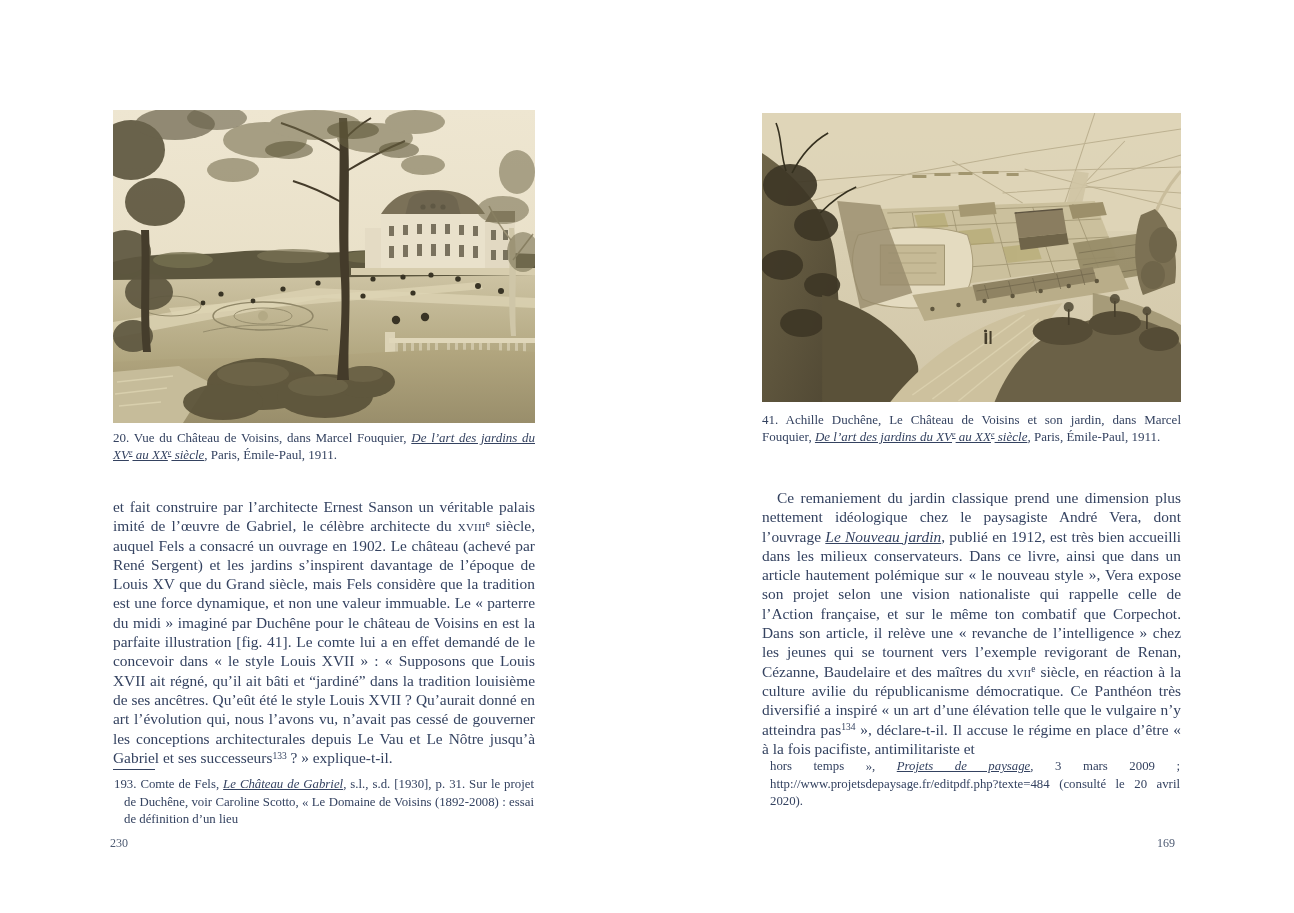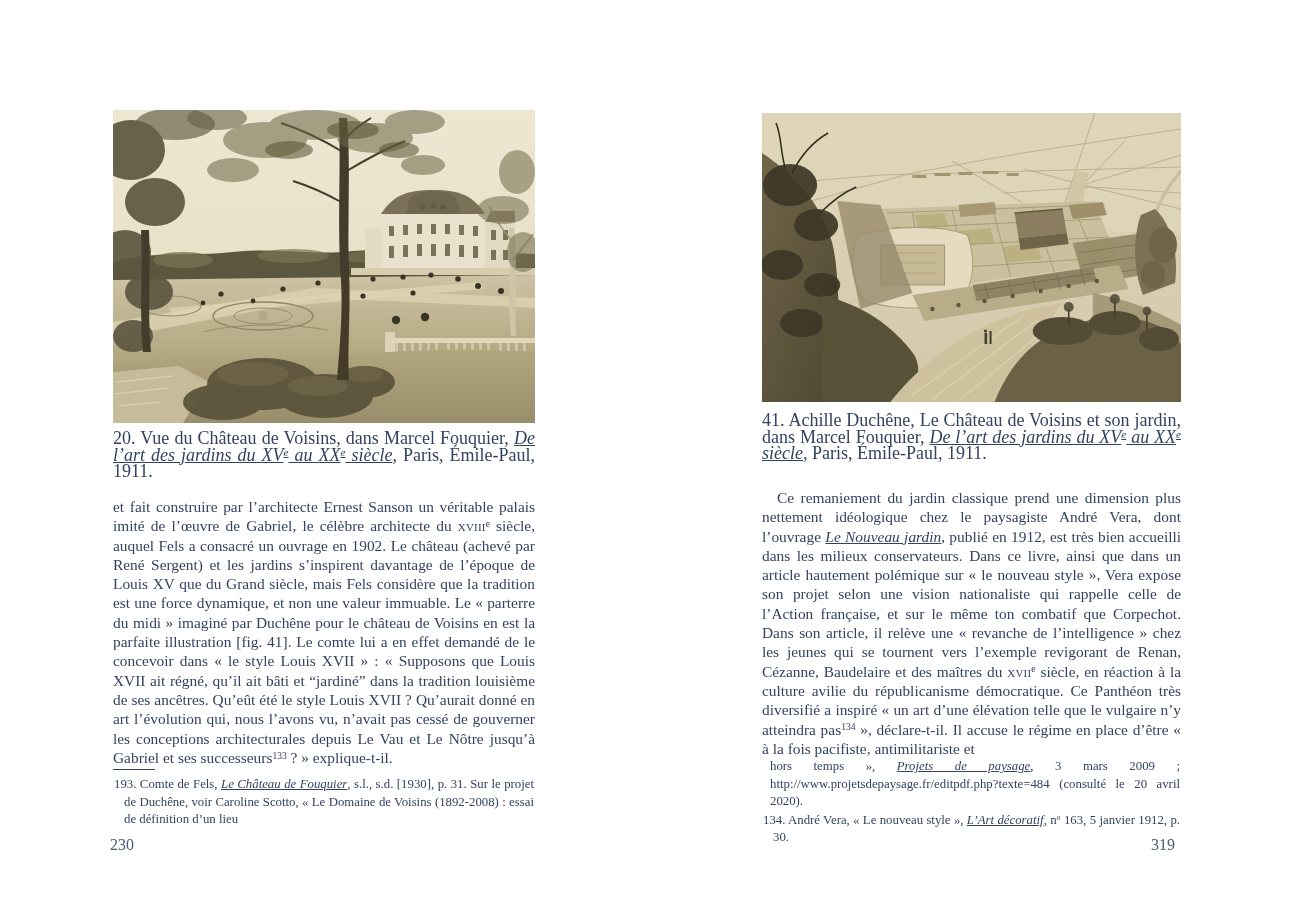--- a/index.html
+++ b/index.html
@@ -2,29 +2,29 @@
 <html><head>
 <meta charset="utf-8">
 <style>
   html,body{margin:0;padding:0;background:#ffffff;}
   .spread{position:relative;width:1294px;height:913px;background:#ffffff;overflow:hidden;
           font-family:"Liberation Serif", serif;color:#344260;}
   
   .fig{position:absolute;overflow:hidden;}
   .fig svg{display:block;width:100%;height:100%;}
   
-  .caption{position:absolute;font-size:18px;line-height:16.6px;text-align:justify;}
+  .caption{position:absolute;font-size:13px;line-height:16.6px;text-align:justify;}
   .bodytxt{position:absolute;font-size:15.4px;line-height:19.3px;text-align:justify;}
   .foot{position:absolute;font-size:12.8px;line-height:17.6px;text-align:justify;}
   .foot p{margin:1px;}
   .hang{padding-left:10px;text-indent:-10px;}
   .cont{padding-left:7px;}
   .indent{text-indent:15px;}
   .rule{position:absolute;height:1px;background:#344260;}
-  .pagenum{position:absolute;font-size:16px;color:#4d5a72;}
+  .pagenum{position:absolute;font-size:12px;color:#4d5a72;}
   .i{font-style:italic;text-decoration:underline;}
   .b{font-weight:normal;}
   .sc{font-variant:small-caps;letter-spacing:.2px;margin-top:44px;}
   .sup{font-size:.62em;position:relative;top:-.45em;line-height:0;}
   p{margin:0;}
 </style>
 </head>
 <body>
 
 <div class="spread">
@@ -188,21 +188,21 @@
         </g>
       </svg>
     </div>
 
     <p class="caption" style="left:113px;top:430px;width:422px;"><span>20. Vue du Château de Voisins, dans Marcel Fouquier, </span><span class="i">De l’art des jardins du XV</span><span class="i sup">e</span><span class="i"> au XX</span><span class="i sup">e</span><span class="i"> siècle</span><span>, Paris, Émile-Paul, 1911.</span></p>
 
     <p class="bodytxt" style="left:113px;top:497px;width:422px;"><span>et fait construire par l’architecte Ernest Sanson un véritable palais imité de l’œuvre de Gabriel, le célèbre architecte du </span><span class="sc">xviii</span><span class="sup">e</span><span> siècle, auquel Fels a consacré un ouvrage en 1902. Le château (achevé par René Sergent) et les jardins s’inspirent davantage de l’époque de Louis XV que du Grand siècle, mais Fels considère que la tradition est une force dynamique, et non une valeur immuable. Le « parterre du midi » imaginé par Duchêne pour le château de Voisins en est la parfaite illustration [</span><span class="b">fig. 41</span><span>]. Le comte lui a en effet demandé de le concevoir dans « le style Louis XVII » : « Supposons que Louis XVII ait régné, qu’il ait bâti et “jardiné” dans la tradition louisième de ses ancêtres. Qu’eût été le style Louis XVII ? Qu’aurait donné en art l’évolution qui, nous l’avons vu, n’avait pas cessé de gouverner les conceptions architecturales depuis Le Vau et Le Nôtre jusqu’à Gabriel et ses successeurs</span><span class="sup">133</span><span> ? » explique-t-il.</span></p>
 
     <div class="rule" style="left:113px;top:769px;width:42px;"></div>
     <div class="foot" style="left:113px;top:775px;width:422px;">
-      <p class="hang"><span>193. Comte de Fels, </span><span class="i">Le Château de Fouquier</span><span>, s.l., s.d. [1930], p. 31. Sur le projet de Duchêne, voir Caroline Scotto, « Le Domaine de Voisins (1892-2008) : essai de définition d’un lieu</span></p>
+      <p class="hang"><span>193. Comte de Fels, </span><span class="i">Le Château de Gabriel</span><span>, s.l., s.d. [1930], p. 31. Sur le projet de Duchêne, voir Caroline Scotto, « Le Domaine de Voisins (1892-2008) : essai de définition d’un lieu</span></p>
     </div>
 
     <div class="pagenum" style="left:110px;top:836px;">230</div>
   </section>
 
   <section>
 
     <div class="fig" style="left:762px;top:113px;width:419px;height:289px;">
       <svg viewBox="0 0 418 289" preserveAspectRatio="none">
         <defs>
@@ -335,19 +335,18 @@
           <circle cx="384" cy="198" r="4.4" fill="#4e4632" opacity="0.85"></circle>
       </svg>
     </div>
 
     <p class="caption" style="left:762px;top:412px;width:419px;"><span>41. Achille Duchêne, Le Château de Voisins et son jardin, dans Marcel Fouquier, </span><span class="i">De l’art des jardins du XV</span><span class="i sup">e</span><span class="i"> au XX</span><span class="i sup">e</span><span class="i"> siècle</span><span>, Paris, Émile-Paul, 1911.</span></p>
 
     <p class="bodytxt indent" style="left:762px;top:488px;width:419px;"><span>Ce remaniement du jardin classique prend une dimension plus nettement idéologique chez le paysagiste André Vera, dont l’ouvrage </span><span class="i">Le Nouveau jardin</span><span>, publié en 1912, est très bien accueilli dans les milieux conservateurs. Dans ce livre, ainsi que dans un article hautement polémique sur « le nouveau style », Vera expose son projet selon une vision nationaliste qui rappelle celle de l’Action française, et sur le même ton combatif que Corpechot. Dans son article, il relève une « revanche de l’intelligence » chez les jeunes qui se tournent vers l’exemple revigorant de Renan, Cézanne, Baudelaire et des maîtres du </span><span class="sc">xvii</span><span class="sup">e</span><span> siècle, en réaction à la culture avilie du républicanisme démocratique. Ce Panthéon très diversifié a inspiré « un art d’une élévation telle que le vulgaire n’y atteindra pas</span><span class="sup">134</span><span> », déclare-t-il. Il accuse le régime en place d’être « à la fois pacifiste, antimilitariste et</span></p>
 
     <div class="foot" style="left:762px;top:757px;width:419px;">
       <p class="cont"><span>hors temps », </span><span class="i">Projets de paysage</span><span>, 3 mars 2009 ; http://www.projetsdepaysage.fr/editpdf.php?texte=484 (consulté le 20 avril 2020).</span></p>
-      <p class="hang"><span>134. André Vera, « Le nouveau style », </span><span class="i">L’Art décoratif</span><span>, n</span><span class="sup">o</span><span> 163, 5 janvier 1912, p. 30.</span></p>
     </div>
 
-    <div class="pagenum" style="left:762px;top:836px;width:413px;text-align:right;">319</div>
+    <div class="pagenum" style="left:762px;top:836px;width:413px;text-align:right;">169</div>
   </section>
 
 </div>
 
 </body></html>

